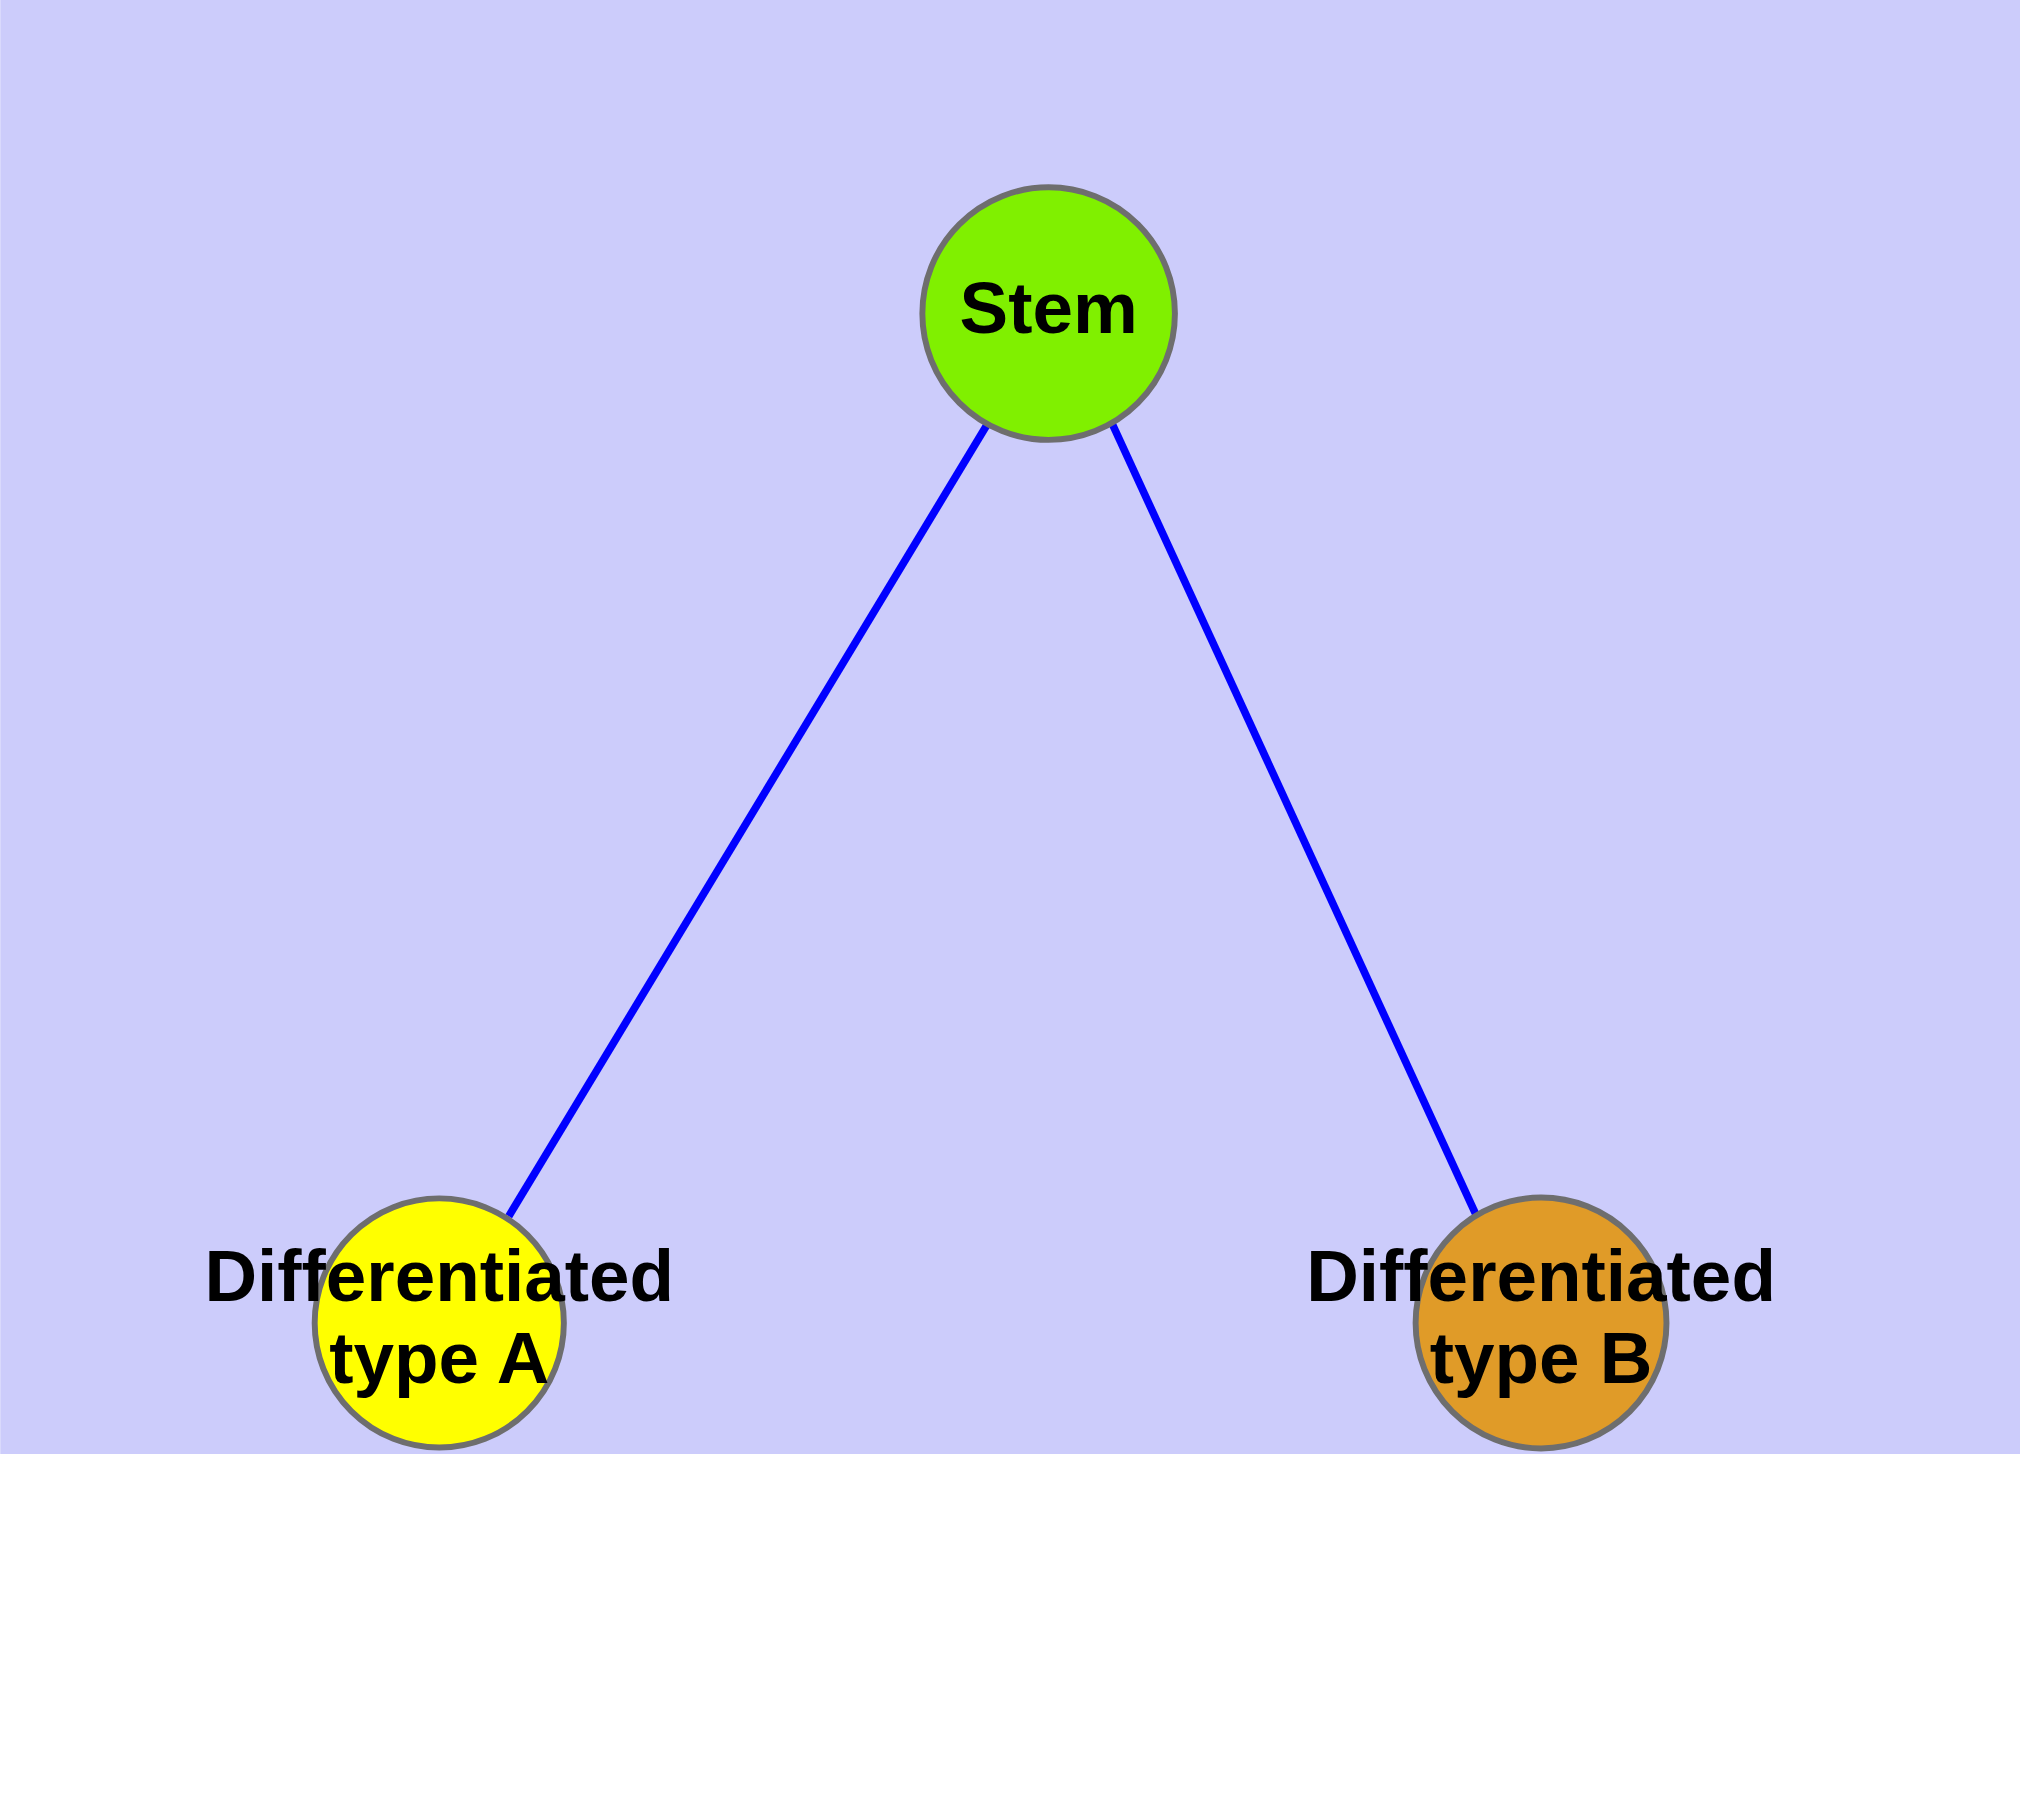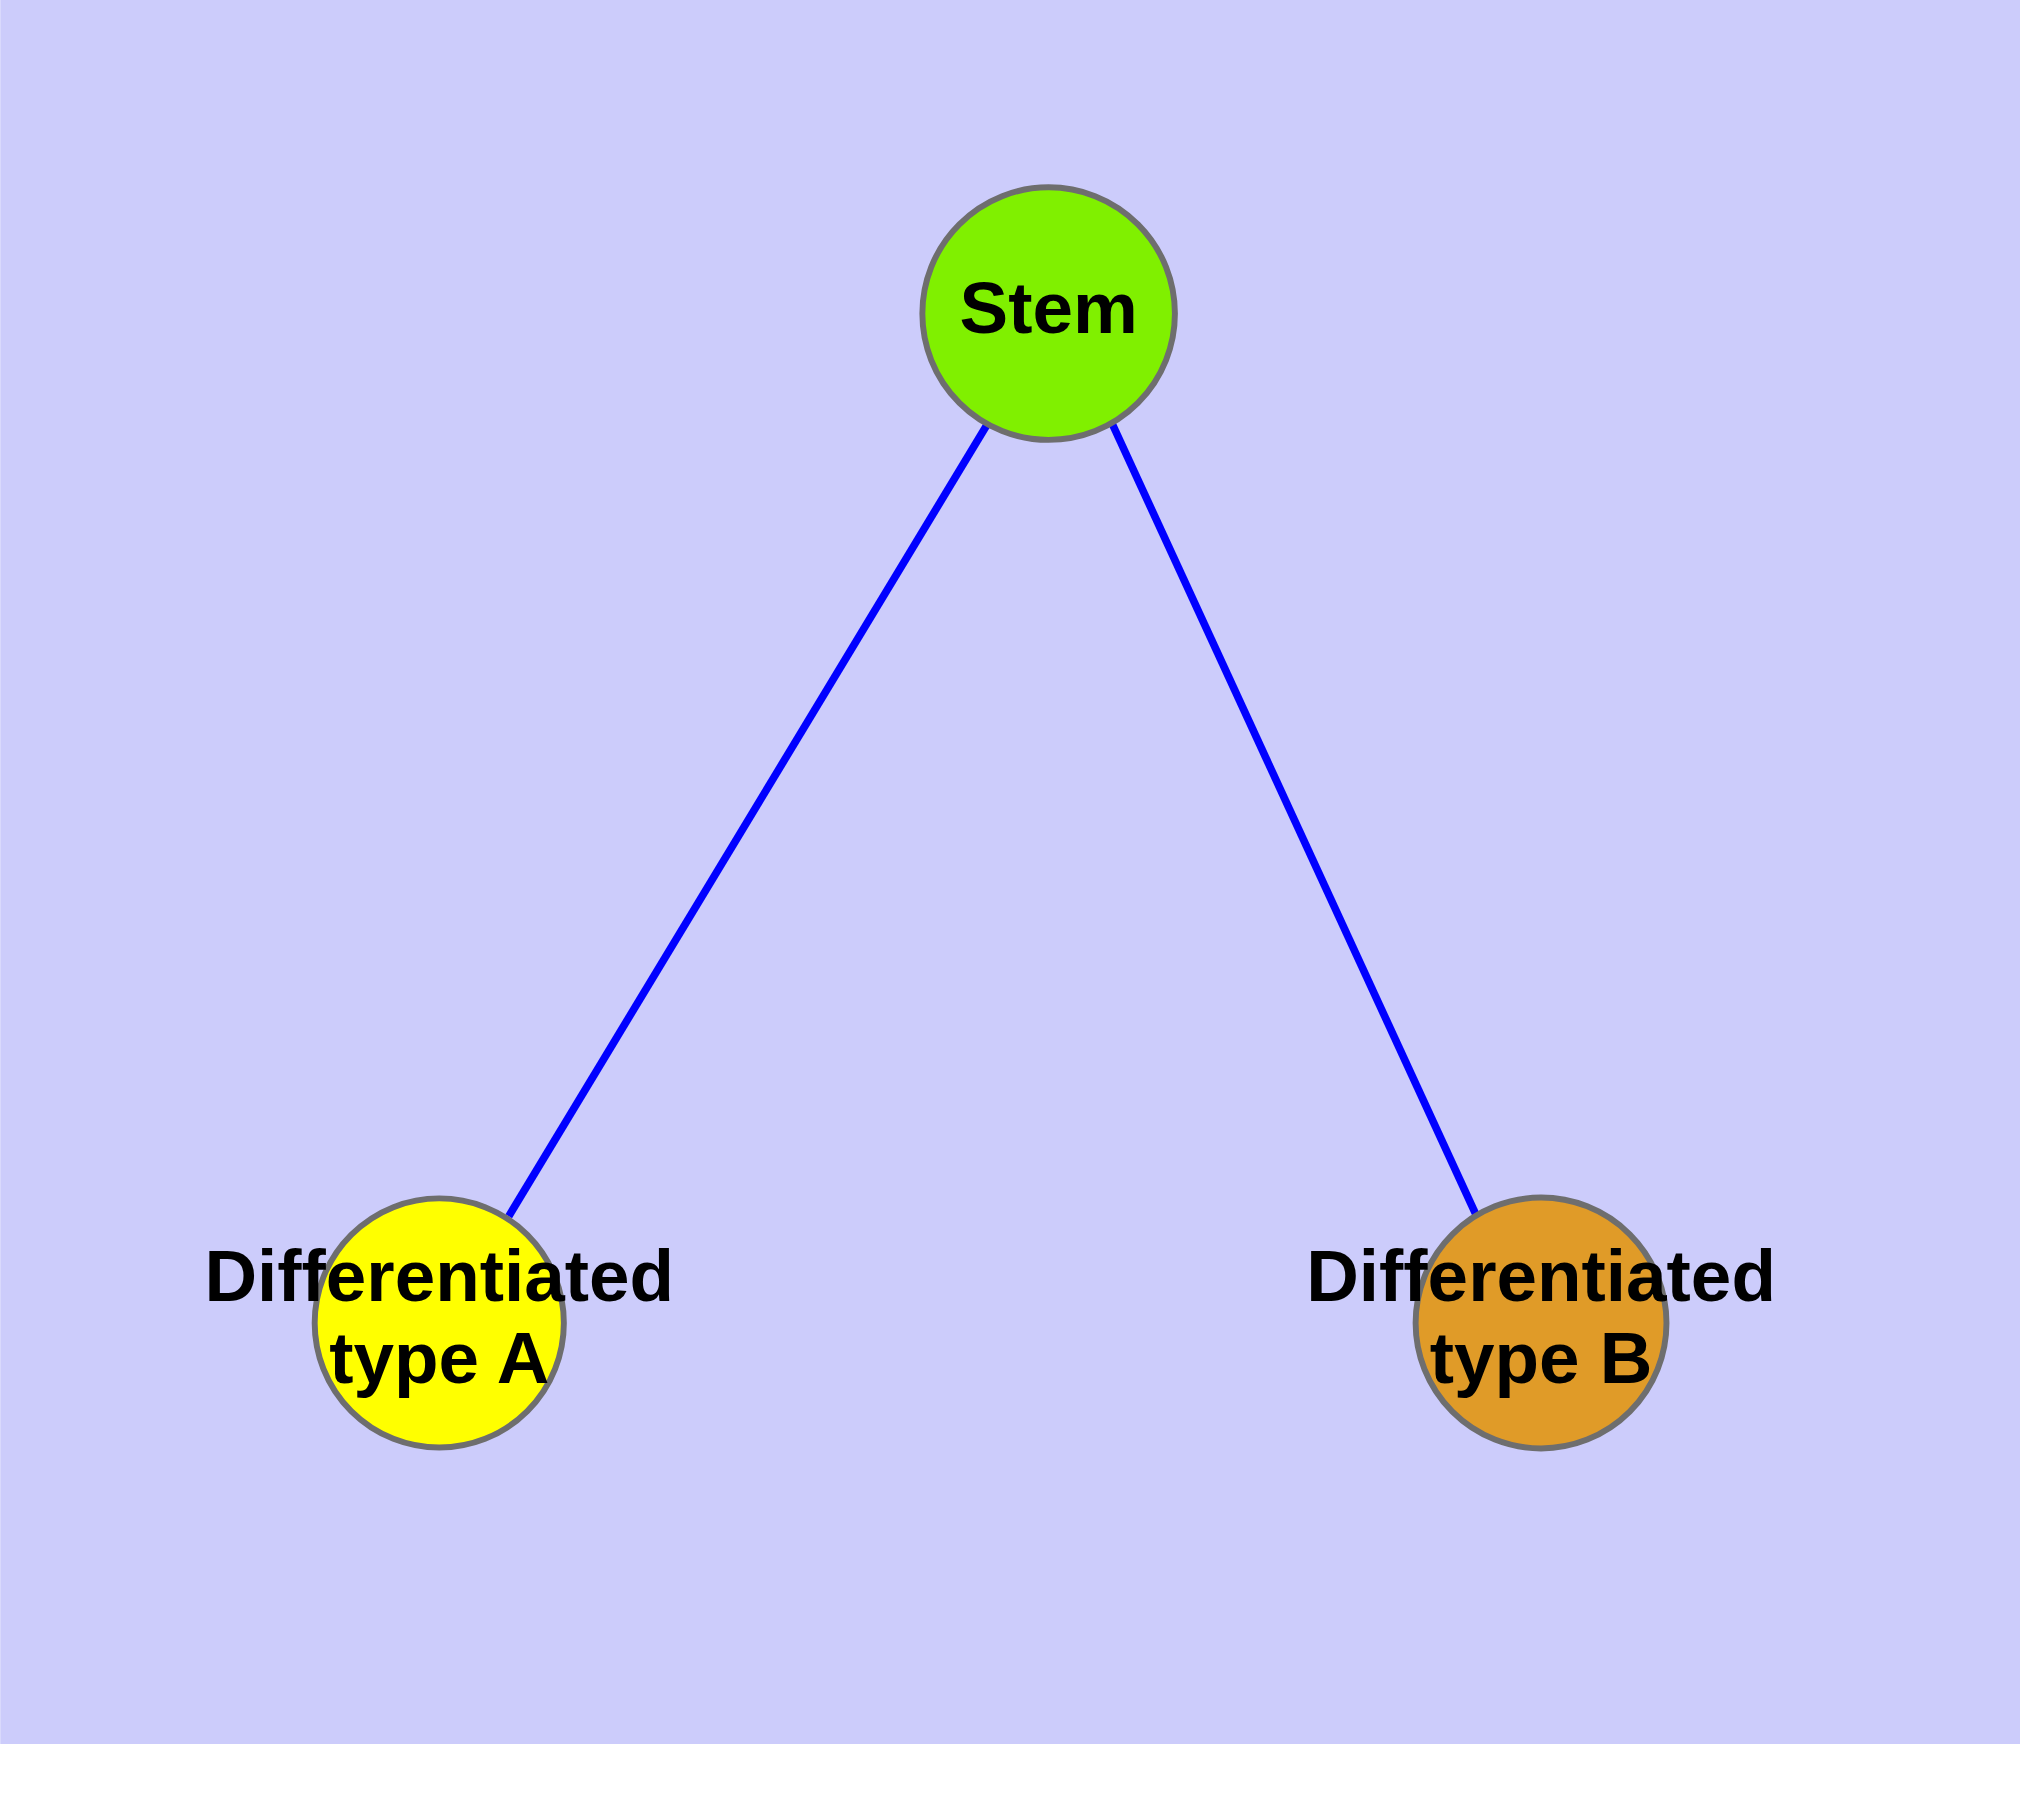--- a/index.html
+++ b/index.html
@@ -27,21 +27,21 @@
     fill: #000000;
     text-anchor: middle;
     dominant-baseline: middle;
     paint-order: normal;
     white-space: pre;
   }
 </style>
 </head>
 <body>
 
-<div id="canvas" style="width: 2021px; height: 1744px;">
+<div id="canvas" style="width: 2021px; height: 1454px;">
   <svg id="graph-svg" viewBox="0 0 2384 2138" style="width: 2021px; height: 1812px;">
 
     <rect id="bg-rect" x="0" y="0" width="2384" height="2138" fill="#ccccfb"></rect>
 
     <g id="edges-layer">
       <line id="edge-stem-diff-a" x1="1165" y1="500" x2="600" y2="1435" stroke="#0000ff" stroke-width="9" stroke-linecap="butt"></line>
       <line id="edge-stem-diff-b" x1="1312" y1="500" x2="1742" y2="1435" stroke="#0000ff" stroke-width="9" stroke-linecap="butt"></line>
     </g>
 
     <g id="nodes-layer">

